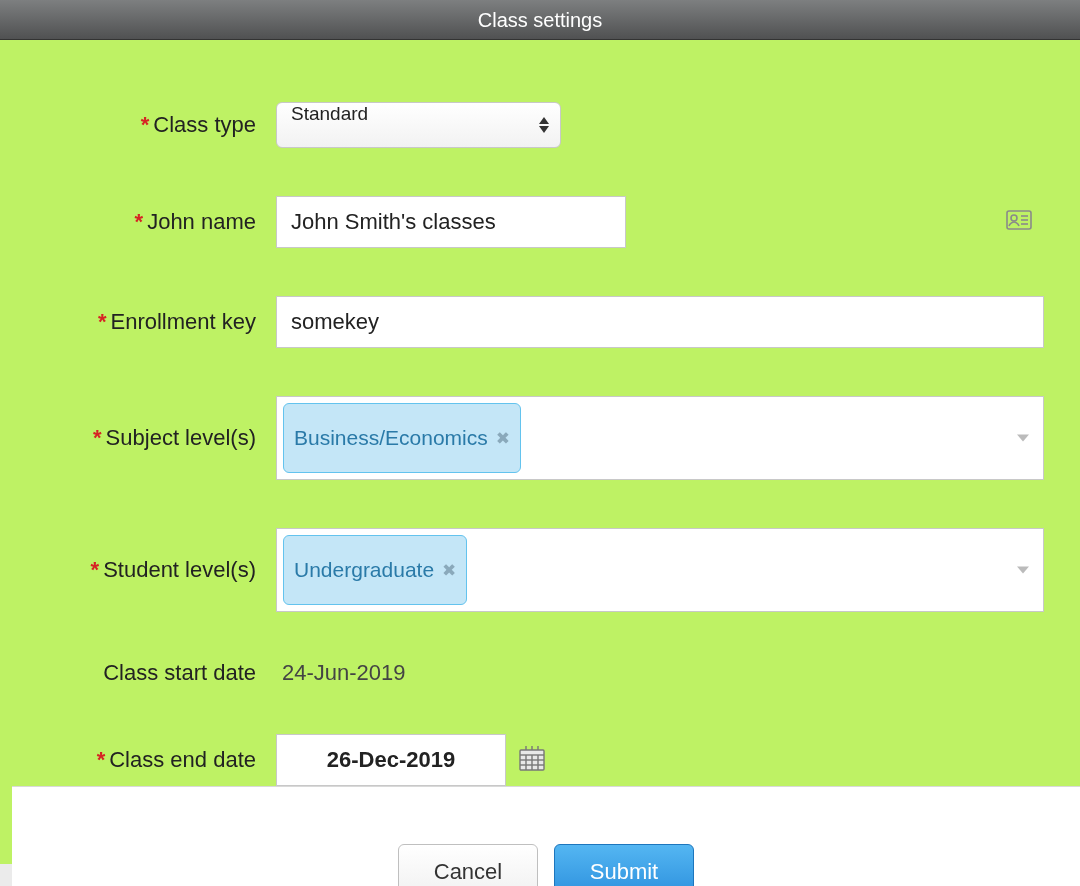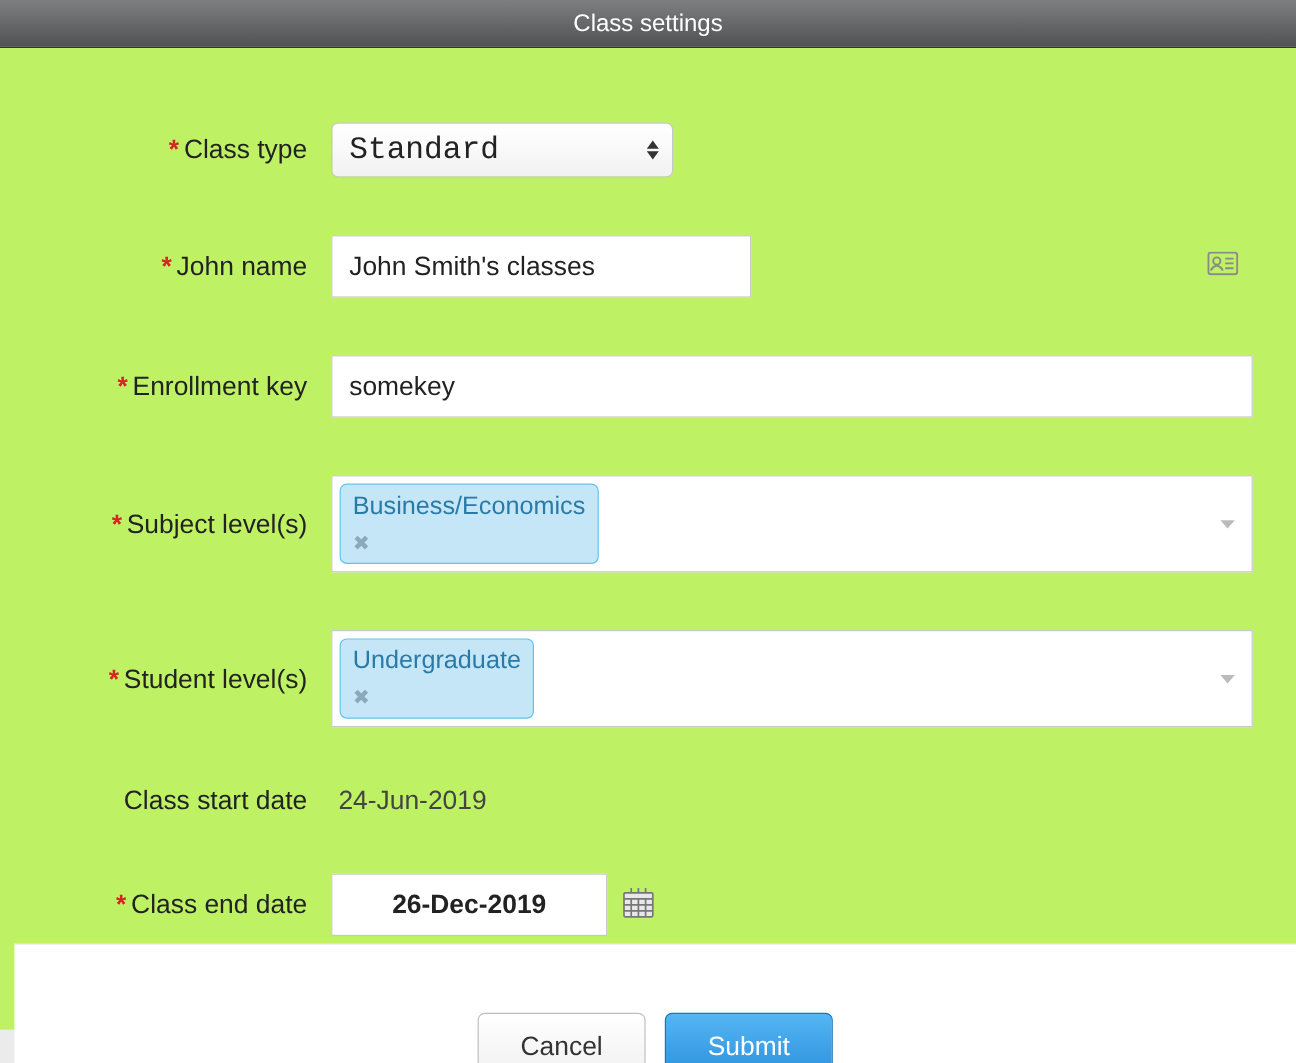--- a/index.html
+++ b/index.html
@@ -51,27 +51,25 @@
   .sel-wrap {
     position: relative;
     width: 285px;
   }
   .sel {
     width: 100%;
     height: 46px;
     border: 1px solid #c8c8c8;
     border-radius: 6px;
     background: linear-gradient(#ffffff, #f2f2f2);
-    font-size: 26px;
+    font-size: 19px;
     padding: 0 38px 0 14px;
     cursor: pointer;
     display: flex;
-    align-items: center;
     color: #222;
-    font-family: Liberation Mono, monospace;
   }
   .spinner {
     position: absolute;
     right: 12px;
     top: 50%;
     transform: translateY(-50%);
     display: flex;
     flex-direction: column;
     gap: 2px;
   }
@@ -116,29 +114,28 @@
     border: 1px solid #c8c8c8;
     background: #fff;
     padding: 6px;
     display: flex;
     align-items: center;
     cursor: text;
     position: relative;
   }
   .tag {
     display: inline-flex;
-    align-items: flex-start;
+    align-items: center;
     background: #c4e6f7;
     border: 1px solid #63c3ee;
     border-radius: 6px;
     color: #2a7aa8;
     font-size: 21px;
-    padding: 6px 10px;
+    padding: 22px 10px;
     gap: 8px;
-    flex-direction: column;
   }
   .tag-x {
     color: #8aa9bb;
     font-size: 17px;
     cursor: pointer;
   }
   .drop-caret {
     position: absolute;
     right: 14px;
     top: 50%;

